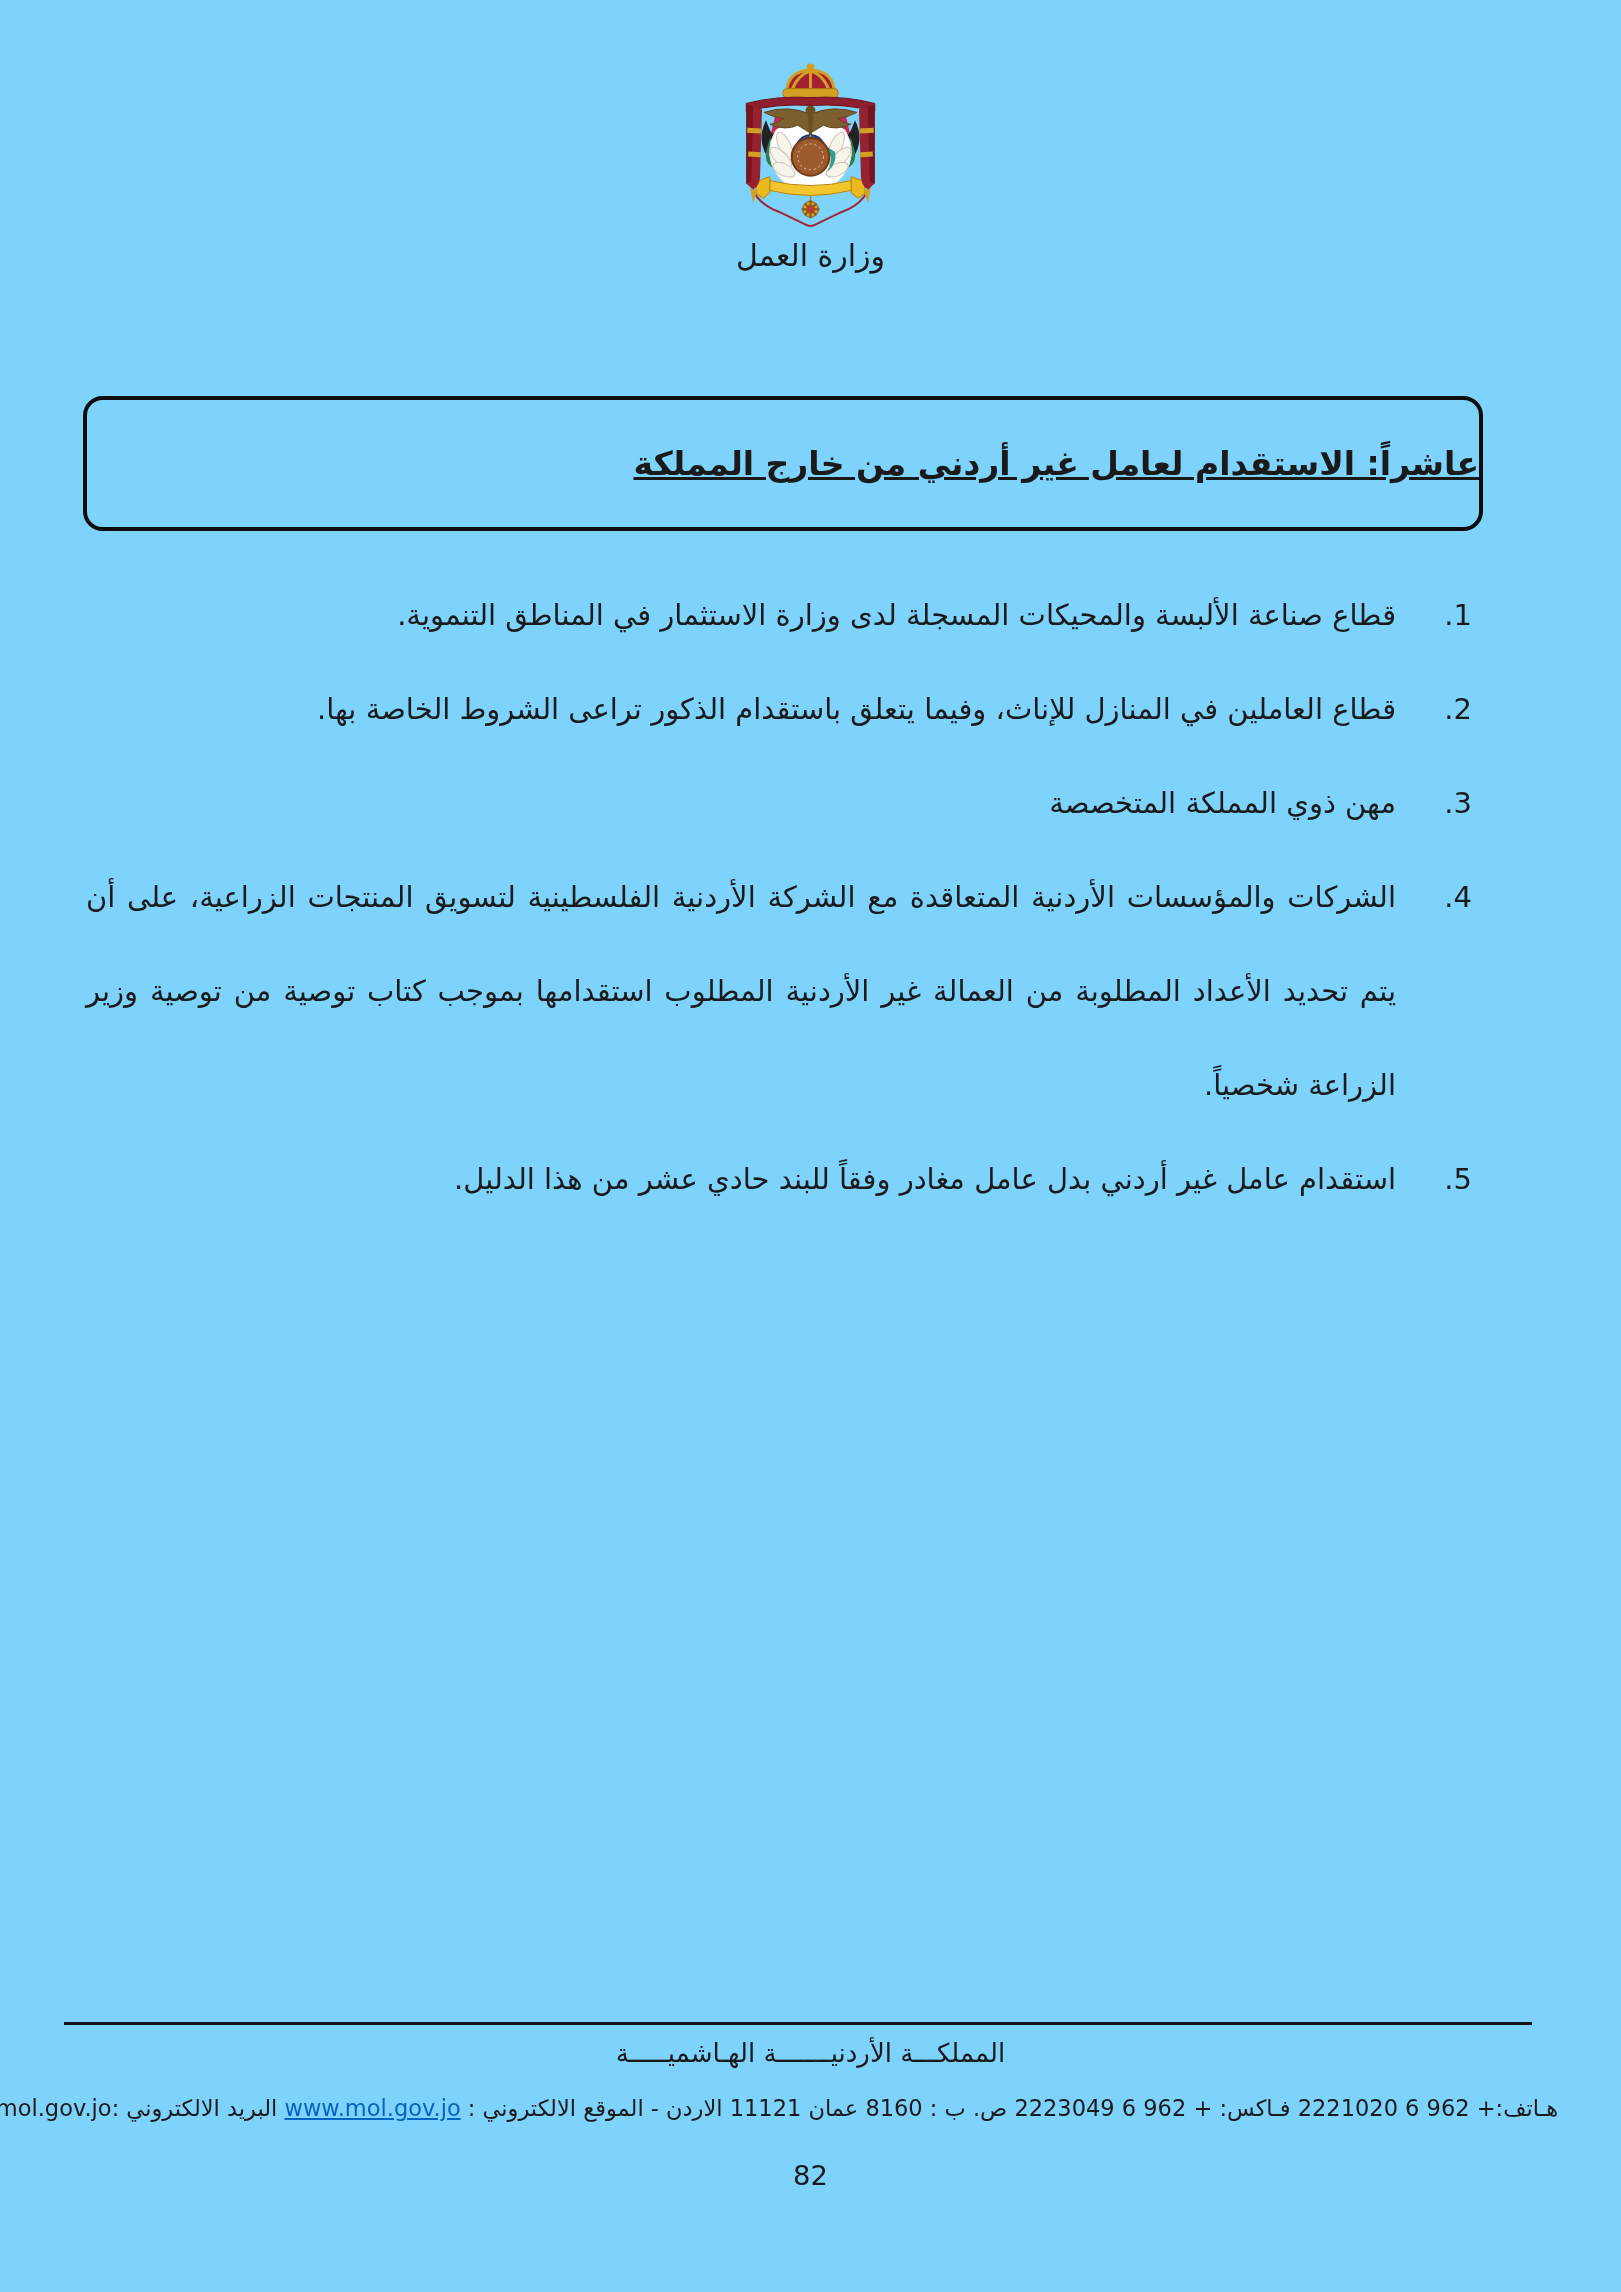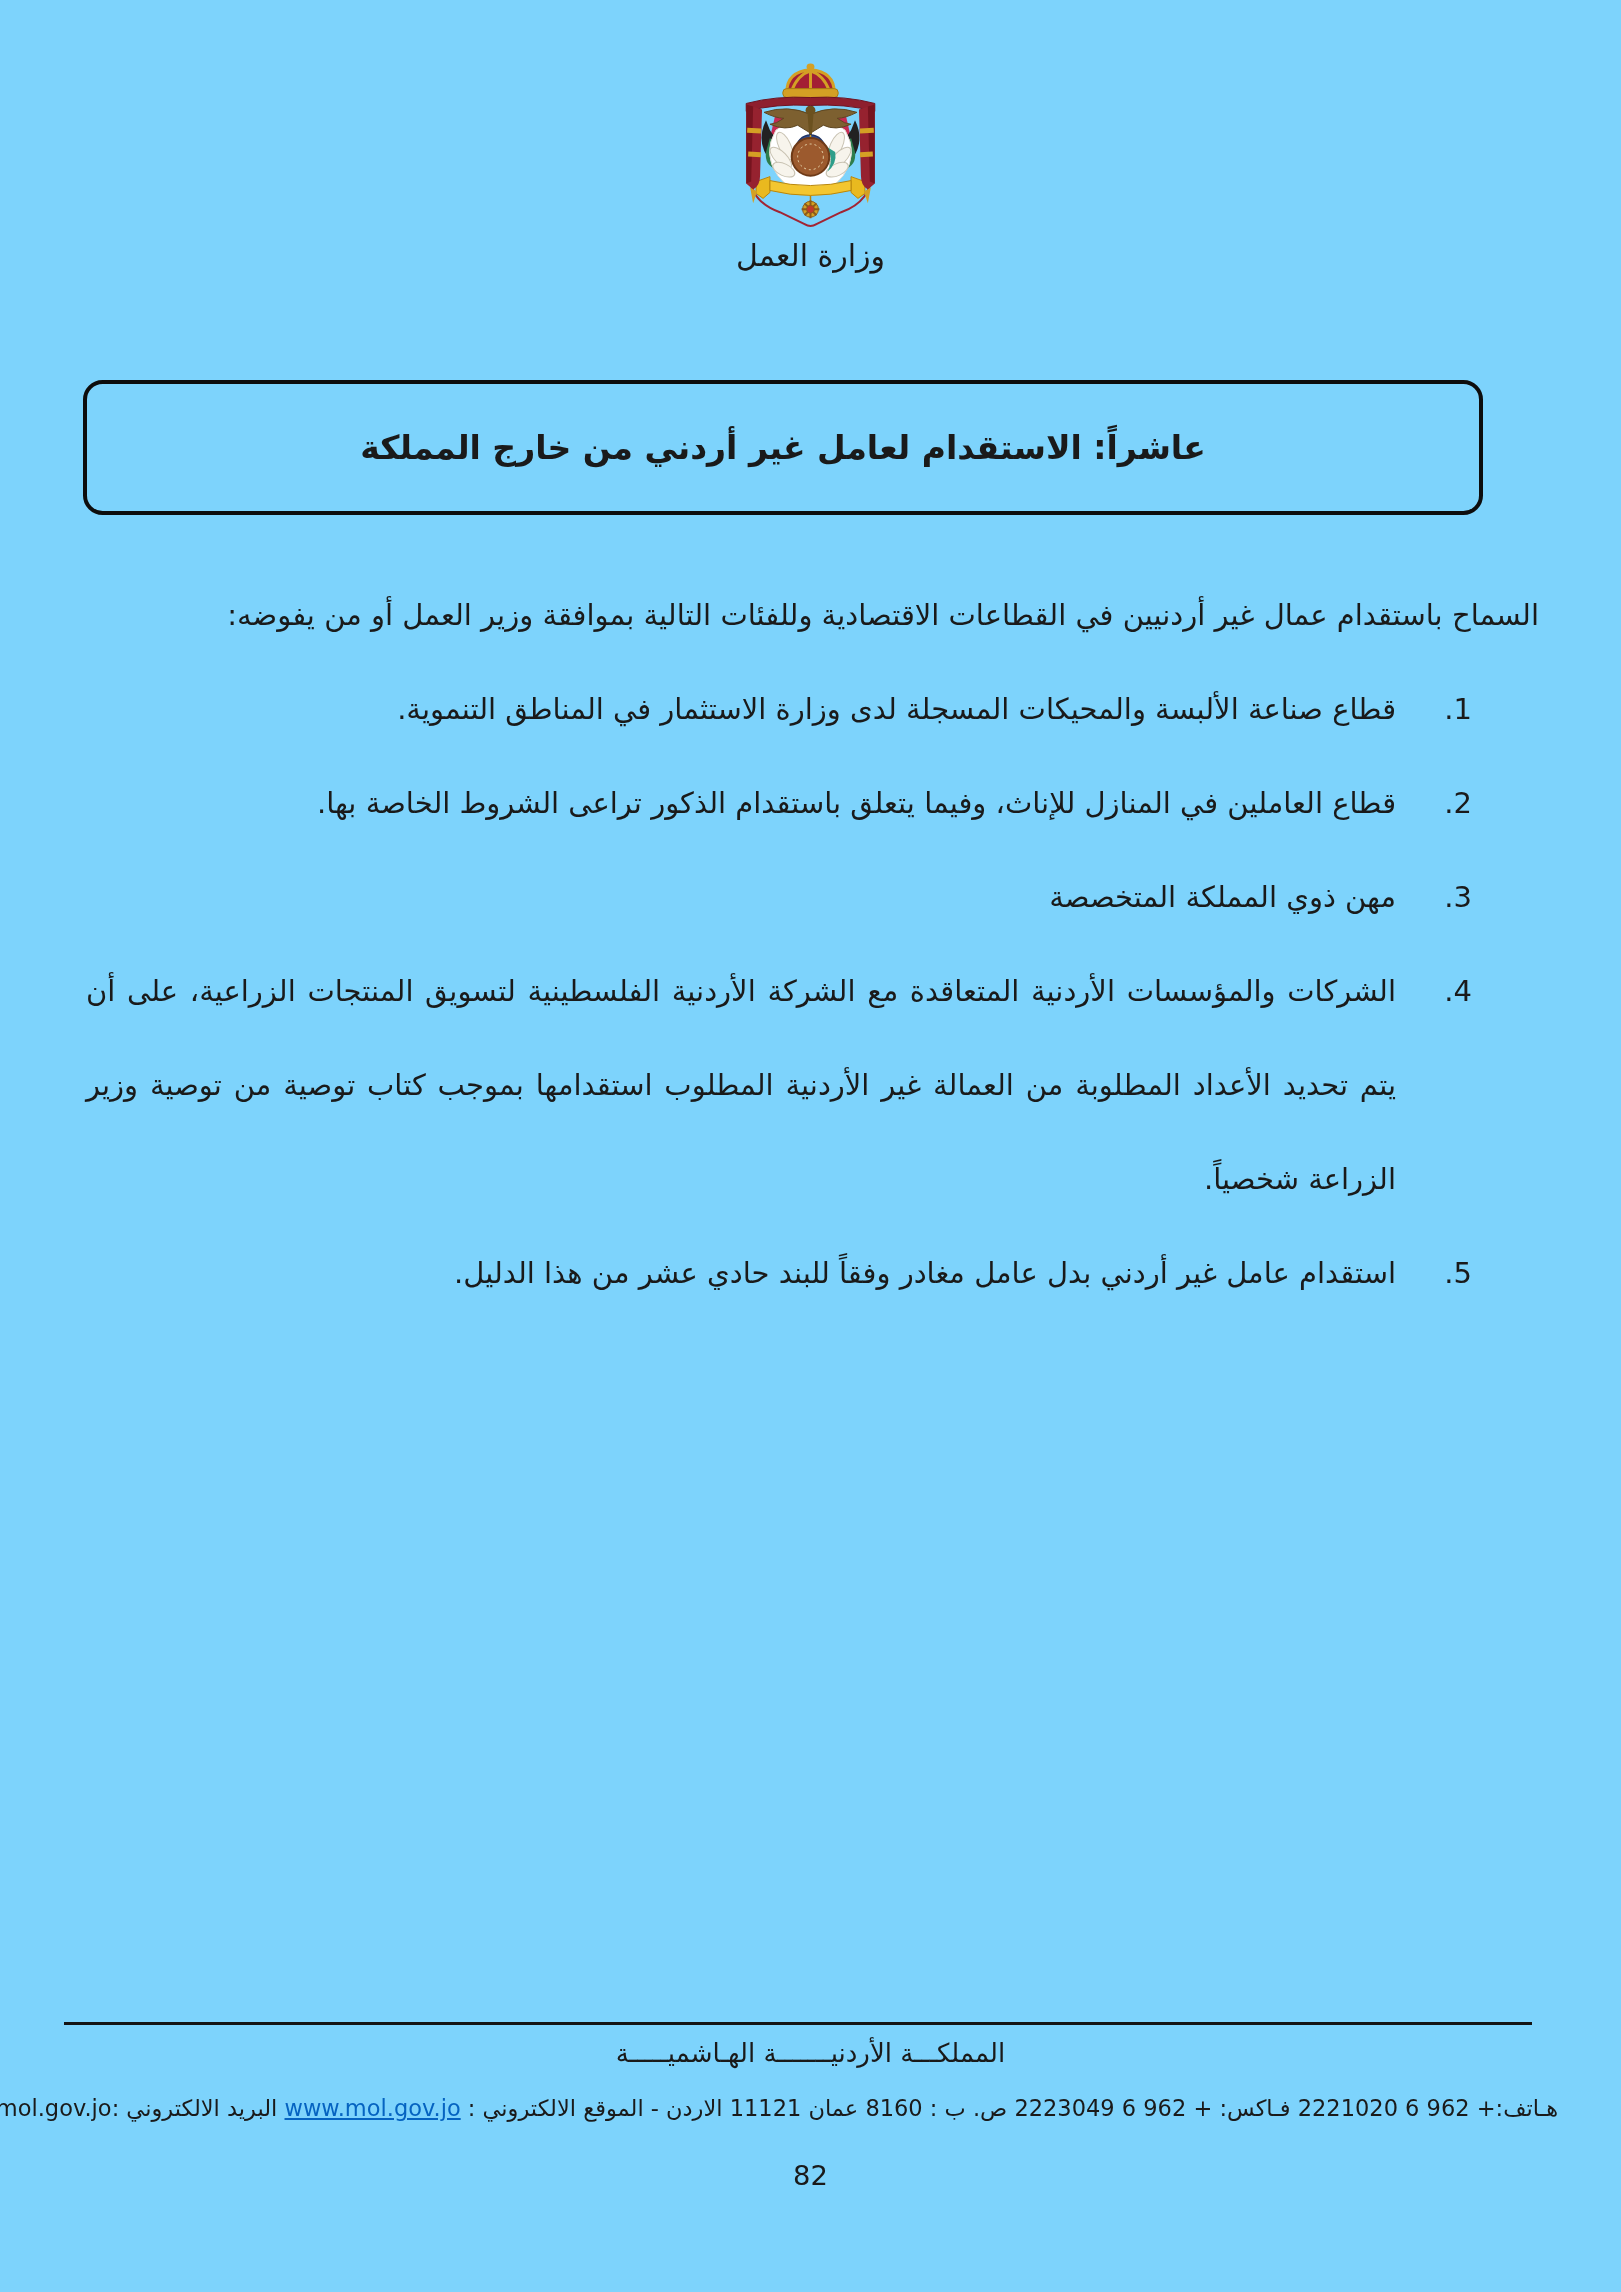--- a/index.html
+++ b/index.html
@@ -31,29 +31,30 @@
     width: 100%;
     text-align: center;
     font-size: 30px;
     line-height: 45px;
     direction: rtl;
   }
 
   
   .title-box {
     position: absolute;
-    top: 380px;
+    top: 396px;
     left: 83px;
     width: 1400px;
     height: 135px;
     border: 4.9px solid #0d0d0d;
     border-radius: 19.6px;
     display: flex;
     align-items: center;
-    justify-content: center;
+    justify-content: flex-end;
+    text-decoration: underline;
   }
   .title-box .title-text {
     direction: rtl;
     font-size: 33px;
     font-weight: bold;
     text-align: center;
   }
 
   
   .doc-body {
@@ -210,21 +211,20 @@
   </div>
 
   <div class="ministry-name" dir="rtl">وزارة العمل</div>
 
   <div class="title-box">
     <div class="title-text" dir="rtl">عاشراً: الاستقدام لعامل غير أردني من خارج المملكة</div>
   </div>
 
   <div class="doc-body" dir="rtl">
 
-    <p class="intro-par" dir="rtl">السماح باستقدام عمال غير أردنيين في القطاعات الاقتصادية وللفئات التالية بموافقة وزير العمل أو من يفوضه:</p>
 
     <div class="doc-list">
 
       <div class="list-item">
         <span class="item-number">1.</span>
         <span class="item-text">قطاع صناعة الألبسة والمحيكات المسجلة لدى وزارة الاستثمار في المناطق التنموية.</span>
       </div>
 
       <div class="list-item">
         <span class="item-number">2.</span>

